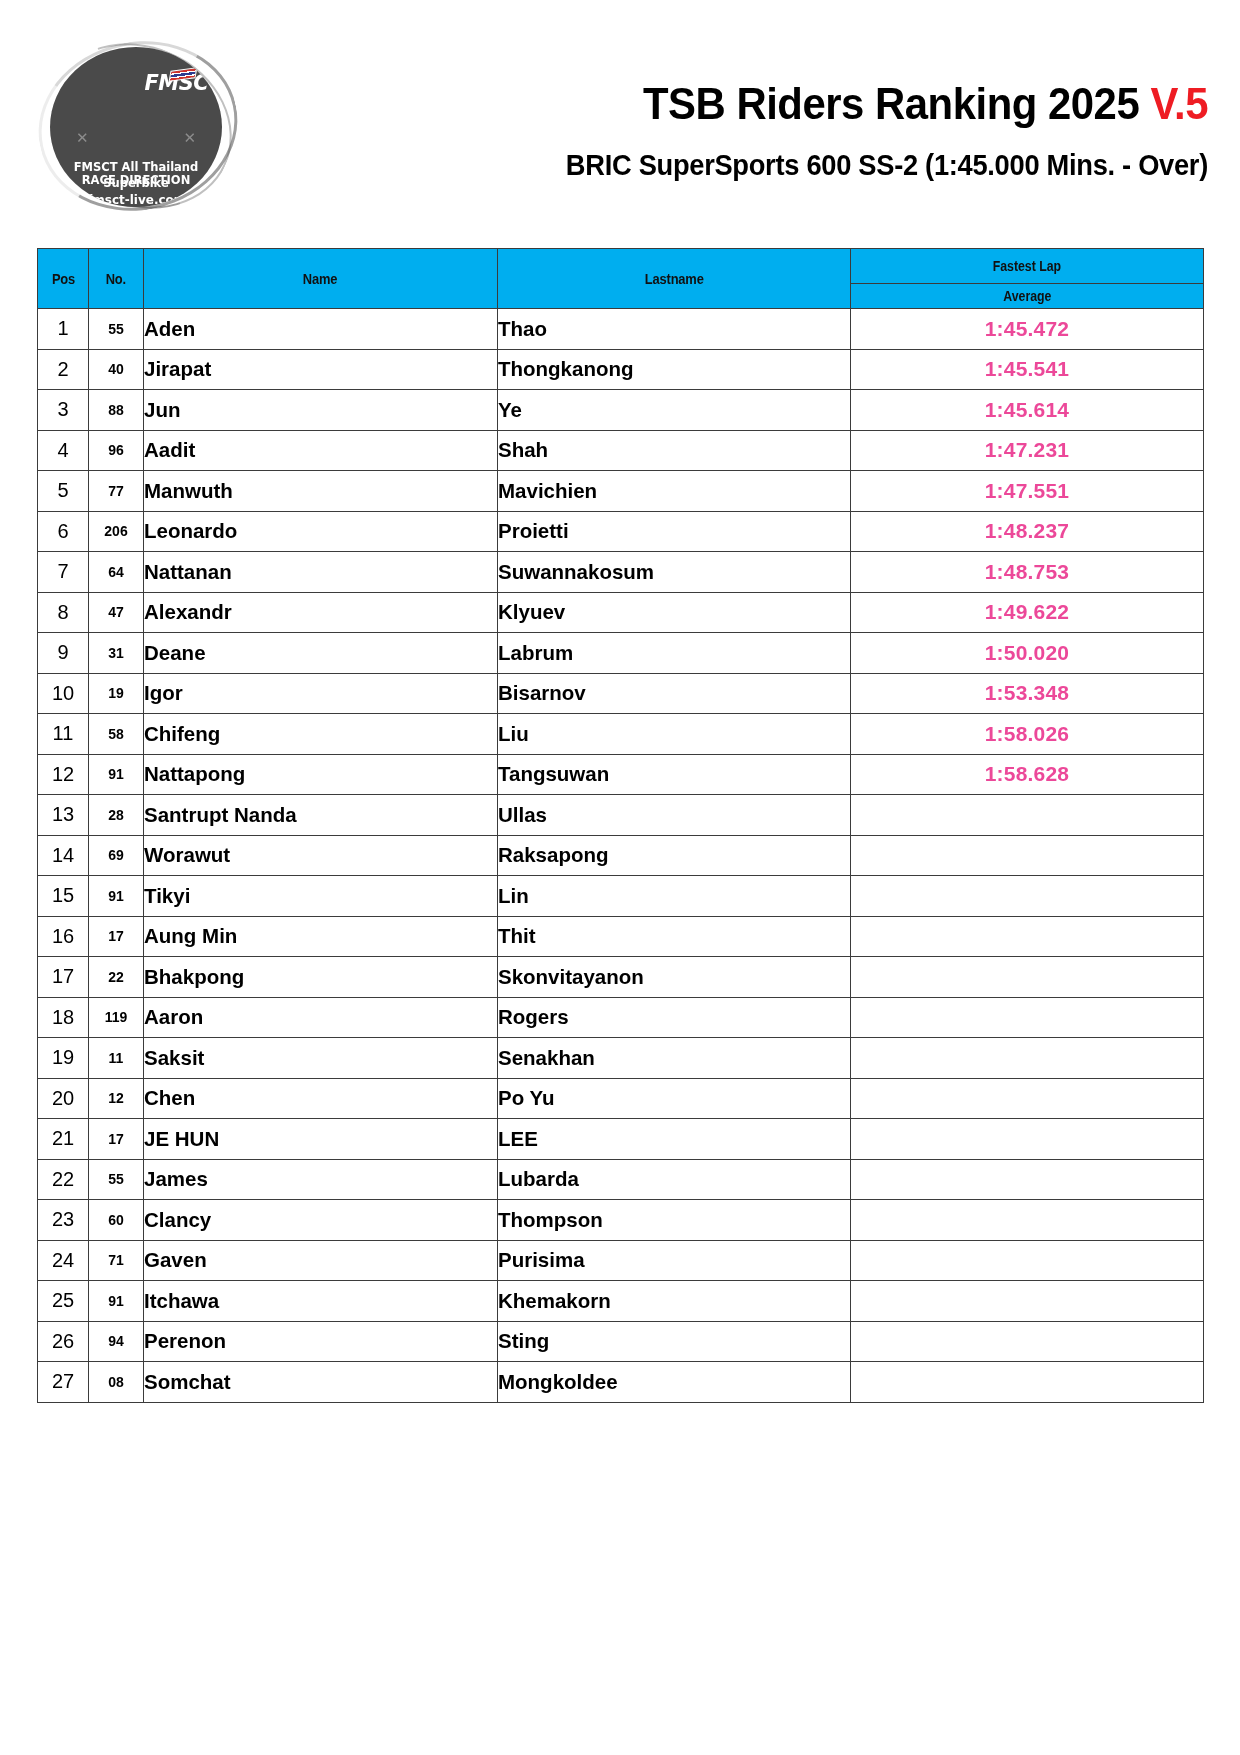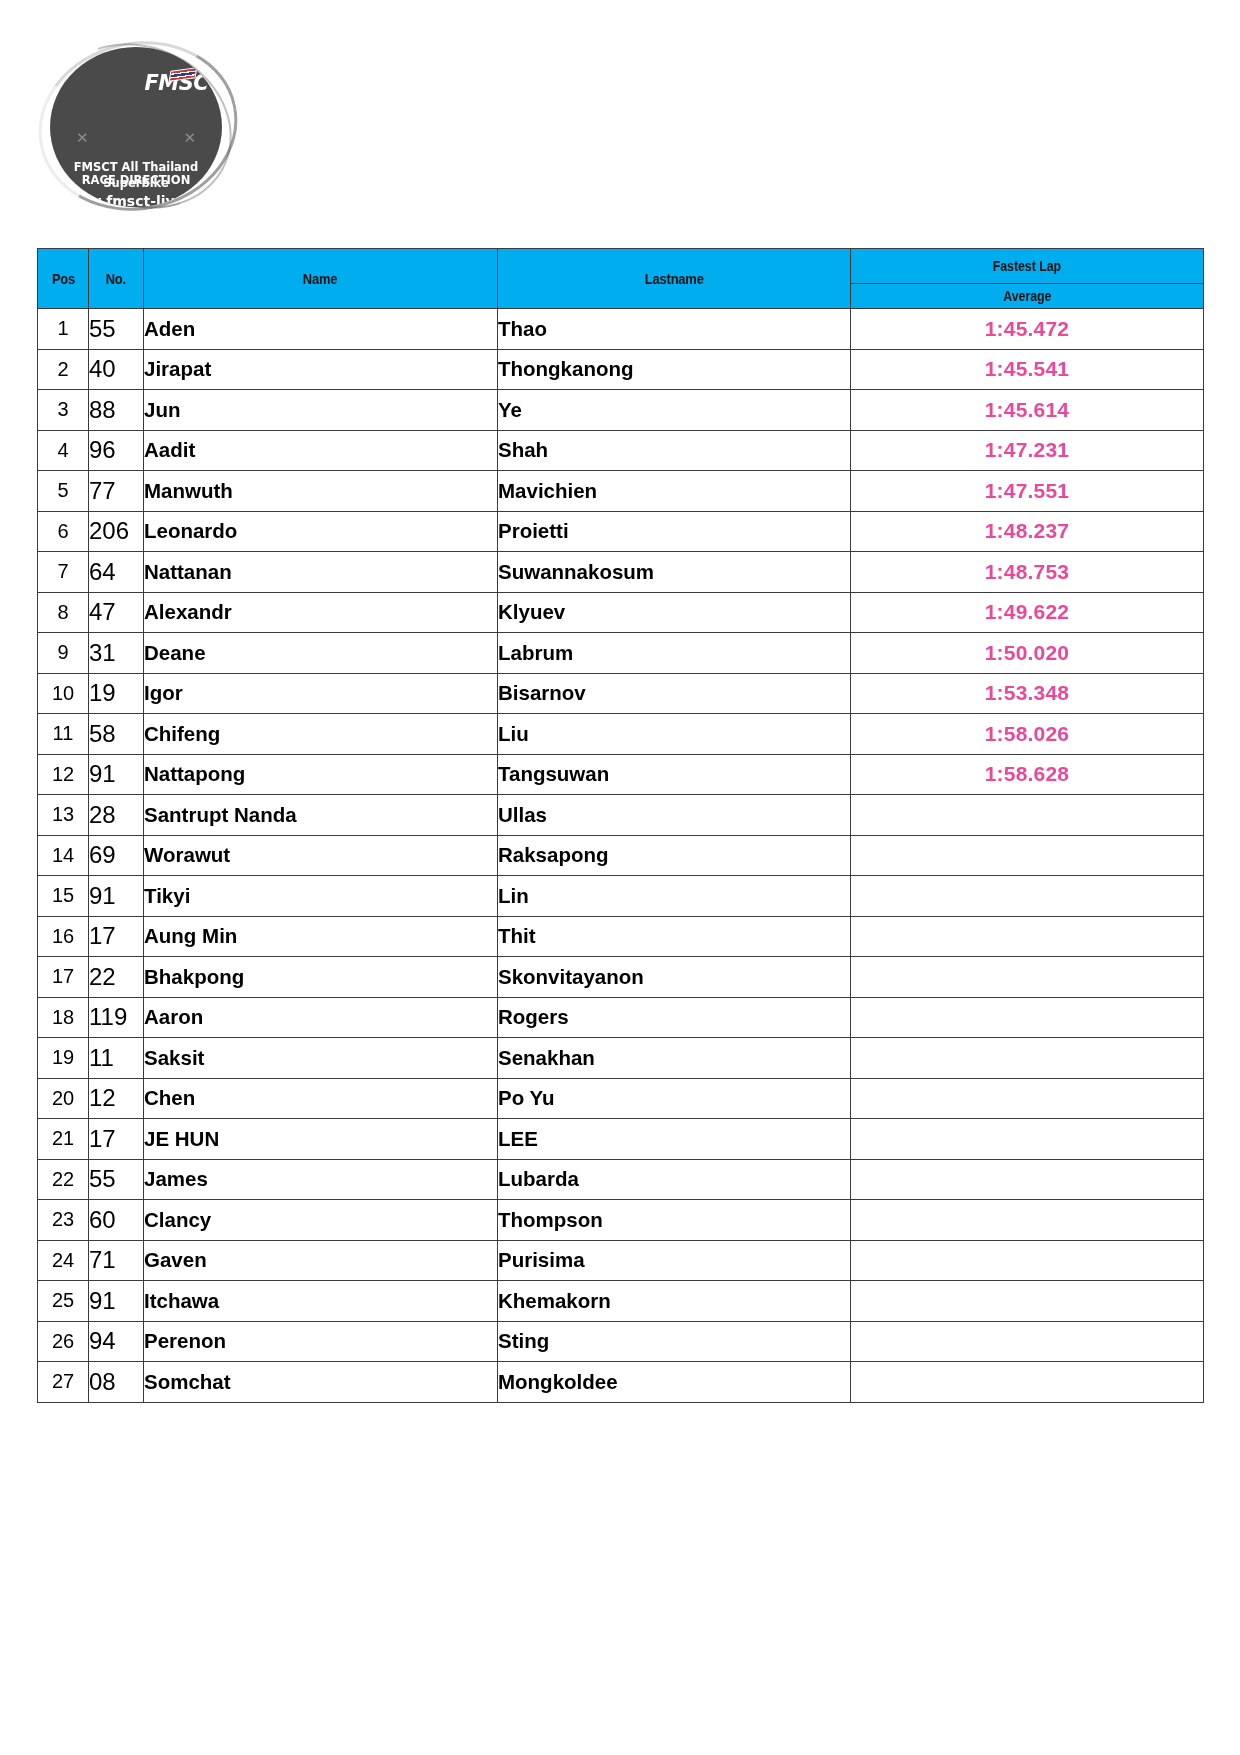--- a/index.html
+++ b/index.html
@@ -126,24 +126,24 @@
     text-align: center;
     color: #ffffff;
     font-weight: bold;
     font-size: 11.5px;
     line-height: 14px;
   }
   .logo-url {
     position: absolute;
     left: 0; right: 0;
     top: 146px;
-    text-align: right;
+    text-align: left;
     color: #ffffff;
     font-weight: bold;
-    font-size: 14px;
+    font-size: 12px;
   }
 
   
   .title-block {
     position: absolute;
     left: 260px;
     right: 32px;
     top: 78px;
     text-align: right;
   }
@@ -226,22 +226,23 @@
     height: 40.5px;
     font-family: "Liberation Sans", sans-serif;
     font-size: 20px;
     color: #000000;
   }
   td.pos {
     text-align: center;
     font-size: 20px;
   }
   td.no {
-    font-weight: normal;
-    font-size: 24px;
+    text-align: center;
+    font-weight: bold;
+    font-size: 14px;
   }
   td.name, td.lastname {
     text-align: left;
     padding-left: 8px;
     font-size: 20.5px;
     font-weight: bold;
   }
   td.lap {
     text-align: center;
     font-weight: bold;
@@ -262,20 +263,27 @@
       <div class="logo-fmsct">FMSCT</div>
       <div class="logo-flag"></div>
       <div class="logo-x l">✕</div>
       <div class="logo-x r">✕</div>
       <div class="logo-sub1">FMSCT All Thailand Superbike</div>
       <div class="logo-sub2">RACE DIRECTION</div>
       <div class="logo-url">www.fmsct-live.com</div>
     </div>
   </div>
 
+  <div class="title-block">
+    <div class="main-title">
+      <span>TSB Riders Ranking 2025</span>
+      <span class="ver">V.5</span>
+    </div>
+    <div class="sub-title">BRIC SuperSports 600 SS-2 (1:45.000 Mins. - Over)</div>
+  </div>
 
 </div>
 
 <div class="table-wrap">
   <table class="rank">
     <colgroup>
       <col class="c-pos">
         <col class="c-no">
         <col class="c-name">
         <col class="c-last">

